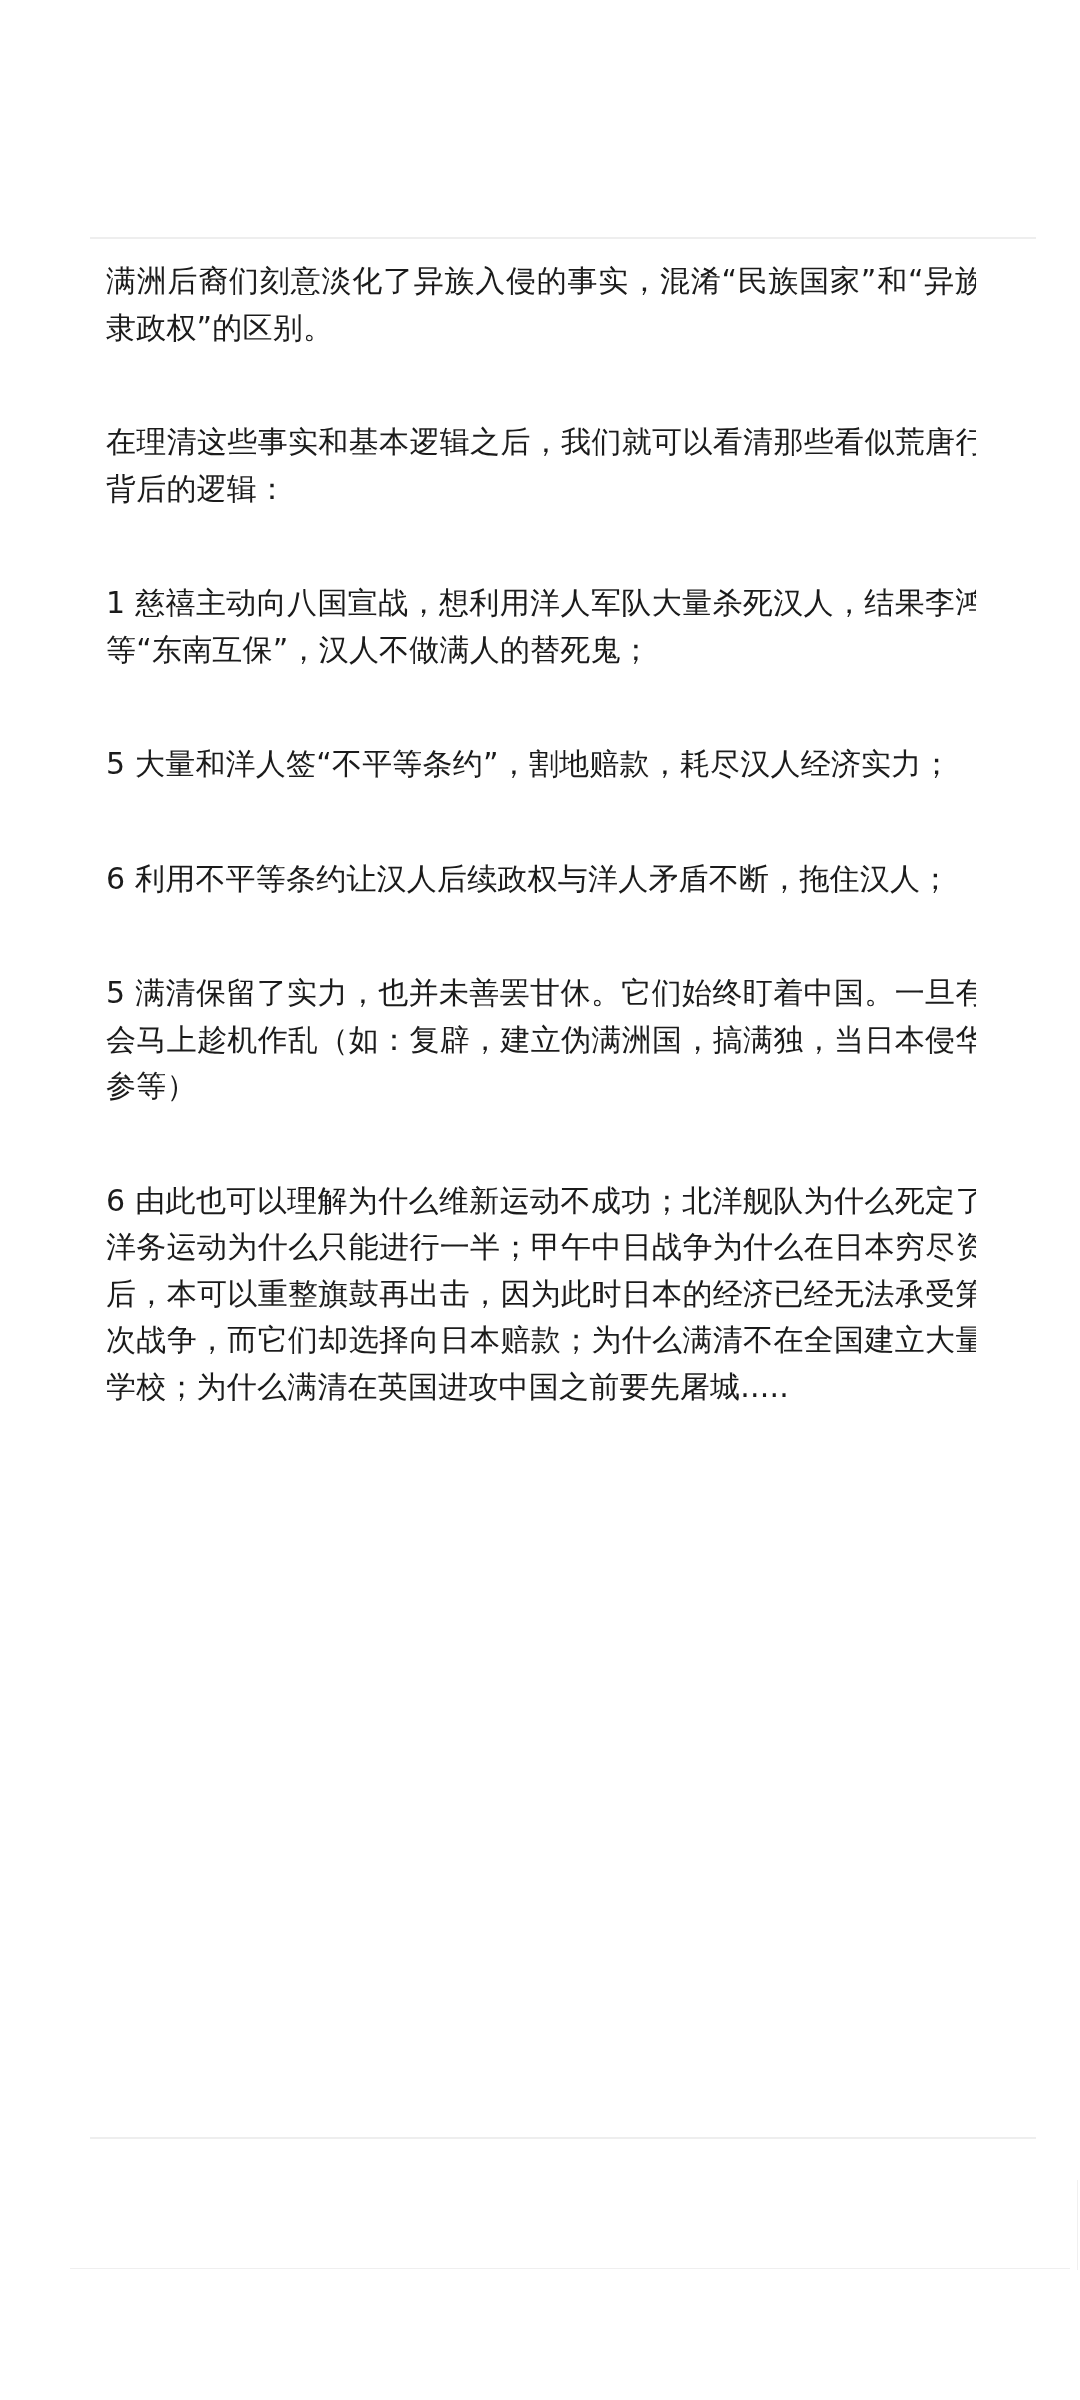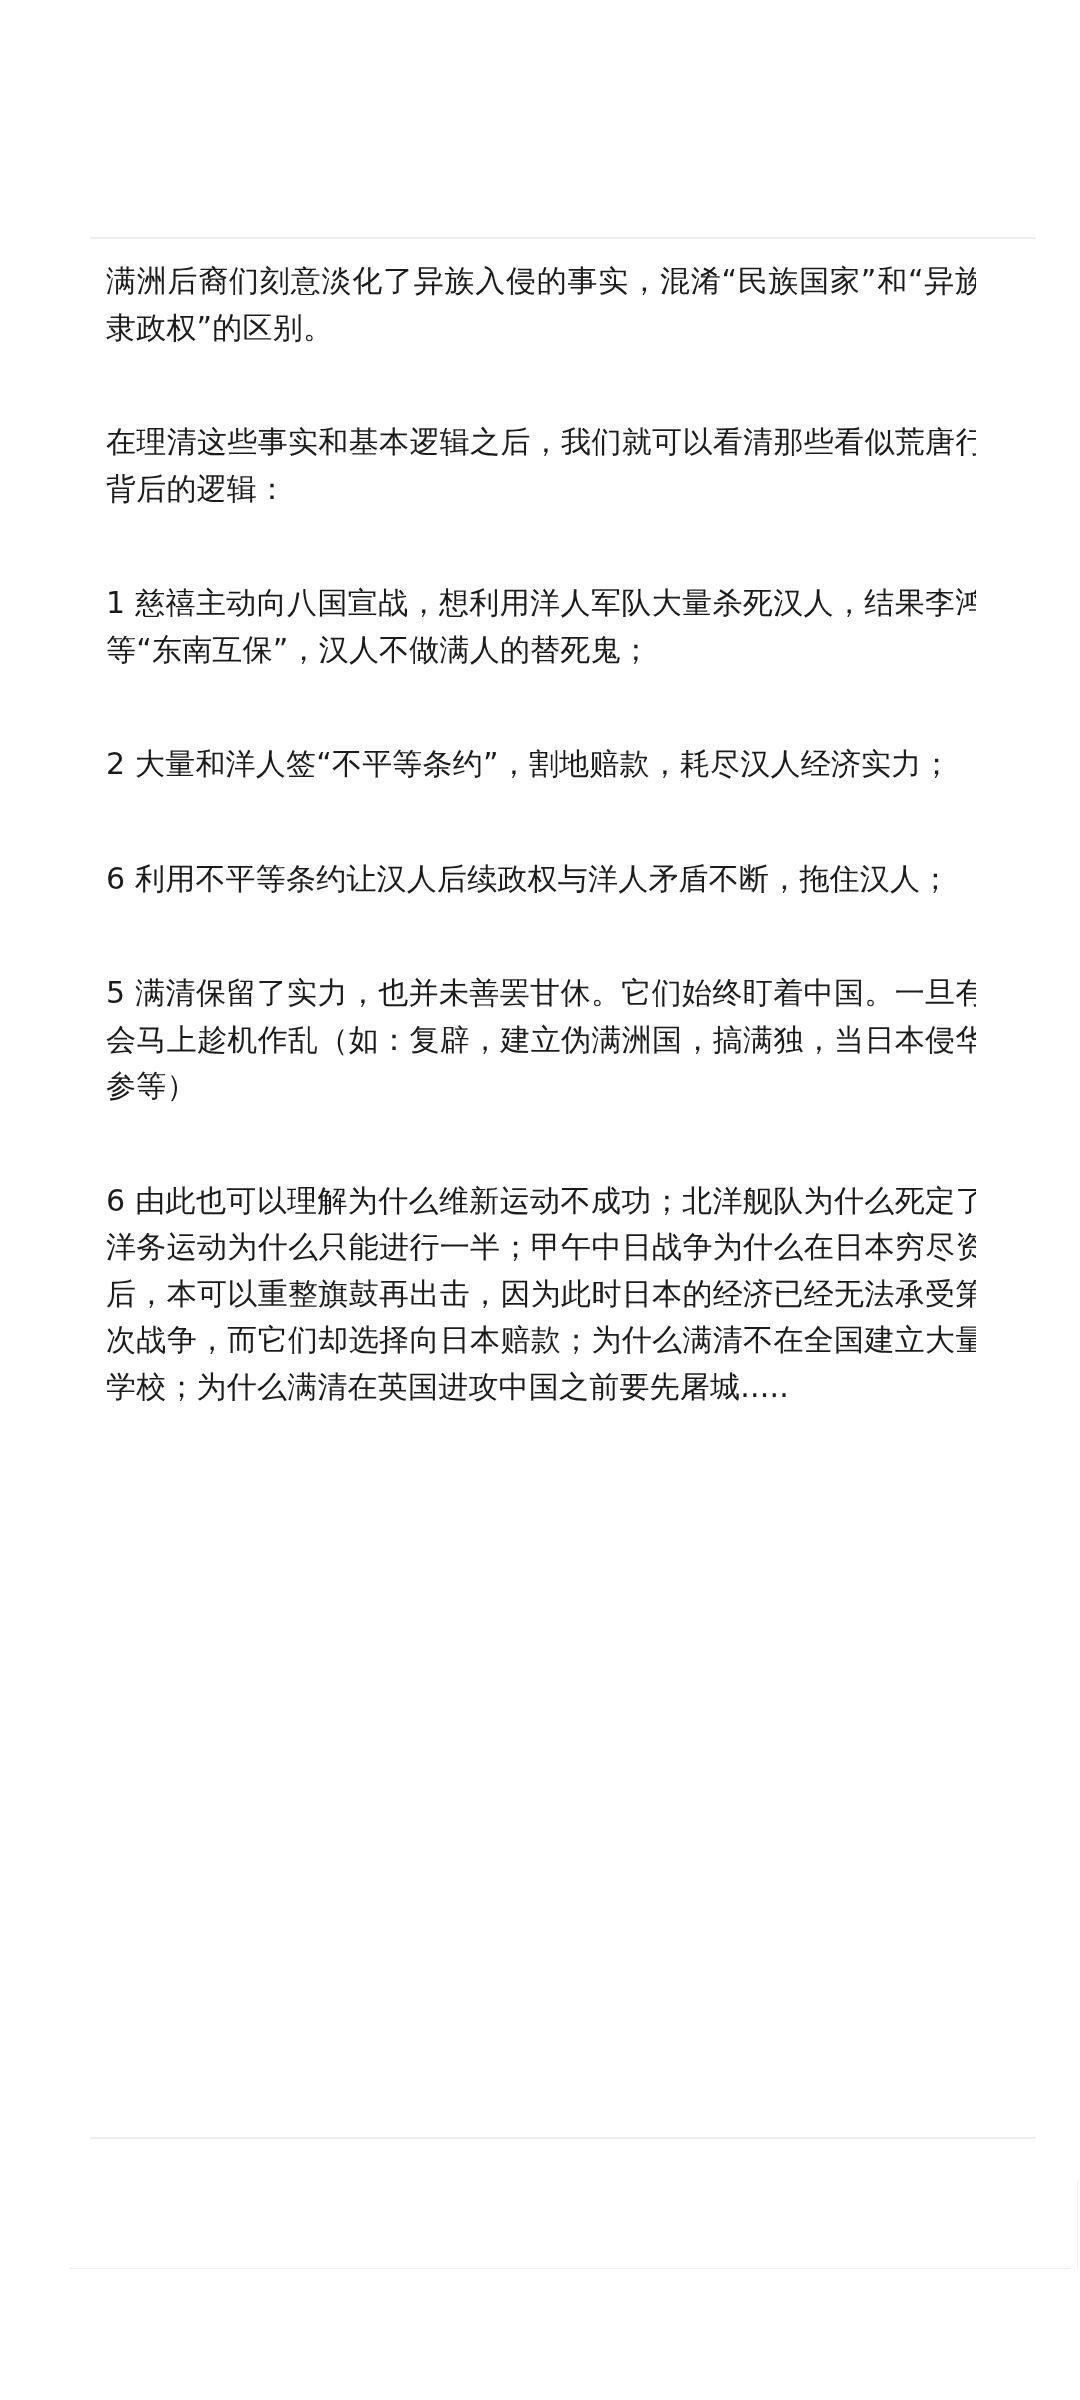--- a/index.html
+++ b/index.html
@@ -62,21 +62,21 @@
 <body>
 
 <div class="top-blank"></div>
 <div class="divider top"></div>
 
 <div class="clip">
   <div class="article">
     <p>满洲后裔们刻意淡化了异族入侵的事实，混淆“民族国家”和“异族奴隶政权”的区别。</p>
     <p>在理清这些事实和基本逻辑之后，我们就可以看清那些看似荒唐行为背后的逻辑：</p>
     <p>1 慈禧主动向八国宣战，想利用洋人军队大量杀死汉人，结果李鸿章等“东南互保”，汉人不做满人的替死鬼；</p>
-    <p>2 大量和洋人签“不平等条约”，割地赔款，耗尽汉人经济实力；</p>
+    <p>5 大量和洋人签“不平等条约”，割地赔款，耗尽汉人经济实力；</p>
     <p>6 利用不平等条约让汉人后续政权与洋人矛盾不断，拖住汉人；</p>
     <p>5 满清保留了实力，也并未善罢甘休。它们始终盯着中国。一旦有机会马上趁机作乱（如：复辟，建立伪满洲国，搞满独，当日本侵华高参等）</p>
     <p>6 由此也可以理解为什么维新运动不成功；北洋舰队为什么死定了；洋务运动为什么只能进行一半；甲午中日战争为什么在日本穷尽资源后，本可以重整旗鼓再出击，因为此时日本的经济已经无法承受第二次战争，而它们却选择向日本赔款；为什么满清不在全国建立大量的学校；为什么满清在英国进攻中国之前要先屠城.....</p>
 
   </div>
 </div>
 
 <div class="divider bottom"></div>
 <div class="divider faint"></div>
 <div class="edge-line"></div>

